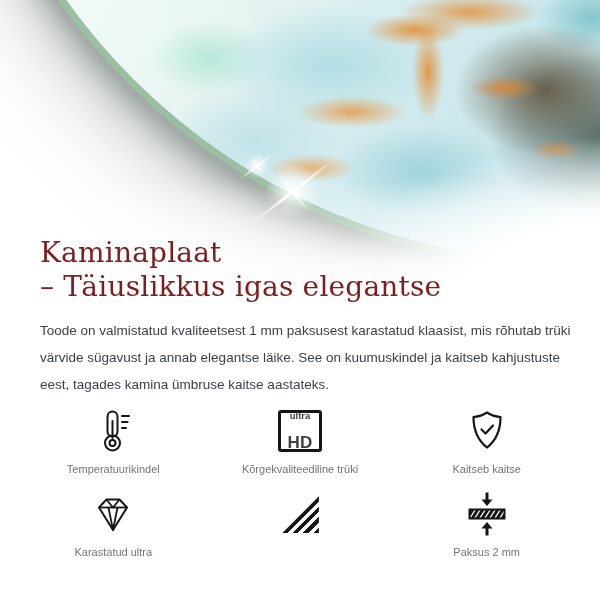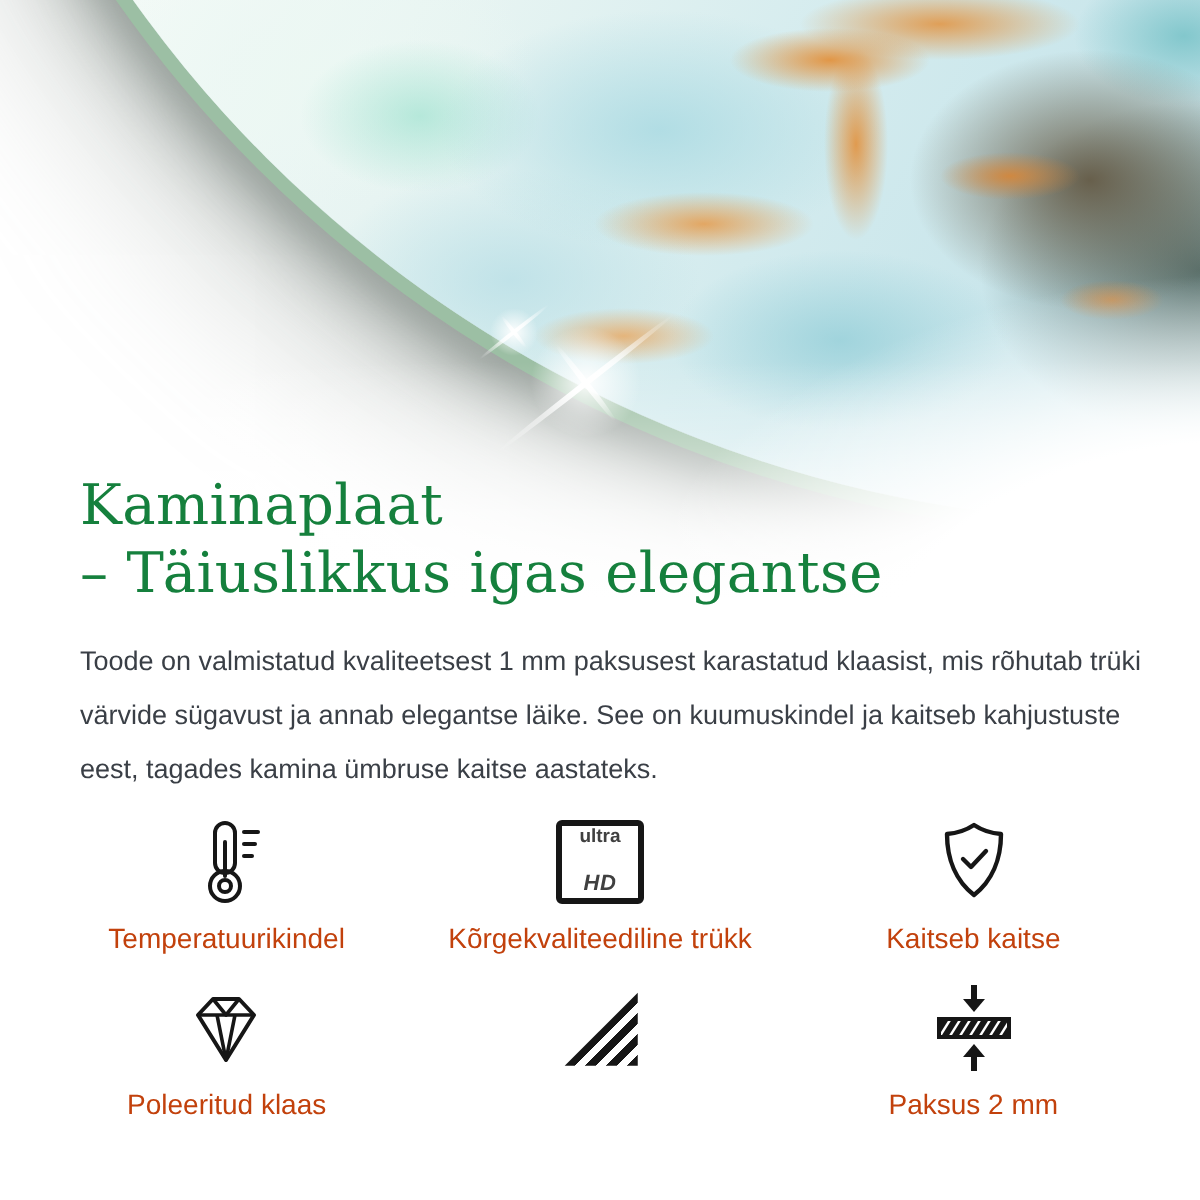--- a/index.html
+++ b/index.html
@@ -68,43 +68,43 @@
   .glint-small { left:257px; top:166px; }
   .glint-small::before { width:26px; height:26px; left:-13px; top:-13px; }
   .glint-small .g1 { width:44px; height:2px; left:-22px; top:-1px; transform:rotate(-38deg); }
   .glint-small .g2 { width:20px; height:2px; left:-10px; top:-1px; transform:rotate(52deg); }
 
   
   .content { position:absolute; left:0; top:0; width:600px; box-sizing:border-box; padding:236px 40px 0; }
 
   h1 {
     margin:0; font-family:"DejaVu Serif", "Liberation Serif", serif;
-    font-weight:400; font-size:28px; line-height:34px; letter-spacing:.2px; color:#15803d;
+    font-weight:400; font-size:28px; line-height:34px; letter-spacing:.2px; color:#7f1d1d;
   }
   .desc {
     margin:13px 0 0; width:534px;
     font-size:13.5px; line-height:27px; color:#3a3f46;
   }
 
   .features {
     margin:8px 0 0 -20px; width:560px;
     display:grid; grid-template-columns:1fr 1fr 1fr;
     row-gap:12px; justify-items:center;
   }
   .feature { display:flex; flex-direction:column; align-items:center; }
   .ficon { height:50px; display:flex; align-items:center; justify-content:center; color:#161616; }
-  .flabel { margin-top:6px; font-size:14px; line-height:15px; color:#c2410c; white-space:nowrap; }
+  .flabel { margin-top:6px; font-size:11px; line-height:15px; color:#737373; white-space:nowrap; }
 
   .hdbox {
     width:38px; height:36px; border:3px solid #161616; border-radius:3px;
     display:flex; flex-direction:column; align-items:center; justify-content:center;
     line-height:1; color:#404040;
   }
   .hd-top { font-size:9.5px; font-weight:700; }
-  .hd-bottom { font-size:11px; font-weight:800; letter-spacing:.3px; margin-top:14px;font-style:italic; }
+  .hd-bottom { font-size:17px; font-weight:800; letter-spacing:.3px; margin-top:14px; }
 
   .stripes {
     width:42px; height:42px;
     background:repeating-linear-gradient(135deg, #161616 0 4px, transparent 4px 7.5px);
     clip-path:polygon(8% 95%, 95% 8%, 95% 95%);
   }
 
   svg.fsvg { display:block; }
 </style>
 </head>
@@ -150,21 +150,21 @@
         <span class="flabel">Temperatuurikindel</span>
       </div>
 
       <div class="feature">
         <span class="ficon">
           <span class="hdbox">
             <span class="hd-top">ultra</span>
             <span class="hd-bottom">HD</span>
           </span>
         </span>
-        <span class="flabel">Kõrgekvaliteediline trükk</span>
+        <span class="flabel">Kõrgekvaliteediline trüki</span>
       </div>
 
       <div class="feature">
         <span class="ficon">
           <svg class="fsvg" width="46" height="46" viewBox="0 0 46 46" fill="none" stroke="currentColor" stroke-width="2.2" stroke-linecap="round" stroke-linejoin="round">
             <path d="M23 4.5 C27.5 7.5 31.5 8.6 36.5 9 C36.5 21.5 32 32.5 23 39.5 C14 32.5 9.5 21.5 9.5 9 C14.5 8.6 18.5 7.5 23 4.5 Z"></path>
             <path d="M17.5 21.5 L21.5 25.5 L29 17.5"></path>
           </svg>
         </span>
         <span class="flabel">Kaitseb kaitse</span>
@@ -172,21 +172,21 @@
 
       <div class="feature">
         <span class="ficon">
           <svg class="fsvg" width="46" height="46" viewBox="0 0 46 46" fill="none" stroke="currentColor" stroke-width="2" stroke-linejoin="round">
             <path d="M9 16.5 L16.5 8.5 L29.5 8.5 L37 16.5 L23 39 Z"></path>
             <line x1="9" y1="16.5" x2="37" y2="16.5" stroke-width="1.8"></line>
             <path d="M16.5 8.5 L23 16.5 L29.5 8.5" stroke-width="1.8"></path>
             <path d="M18.5 16.5 L23 39 L27.5 16.5" stroke-width="1.8"></path>
           </svg>
         </span>
-        <span class="flabel">Poleeritud klaas</span>
+        <span class="flabel">Karastatud ultra</span>
       </div>
 
       <div class="feature">
         <span class="ficon">
           <span class="stripes"></span>
         </span>
       </div>
 
       <div class="feature">
         <span class="ficon">

